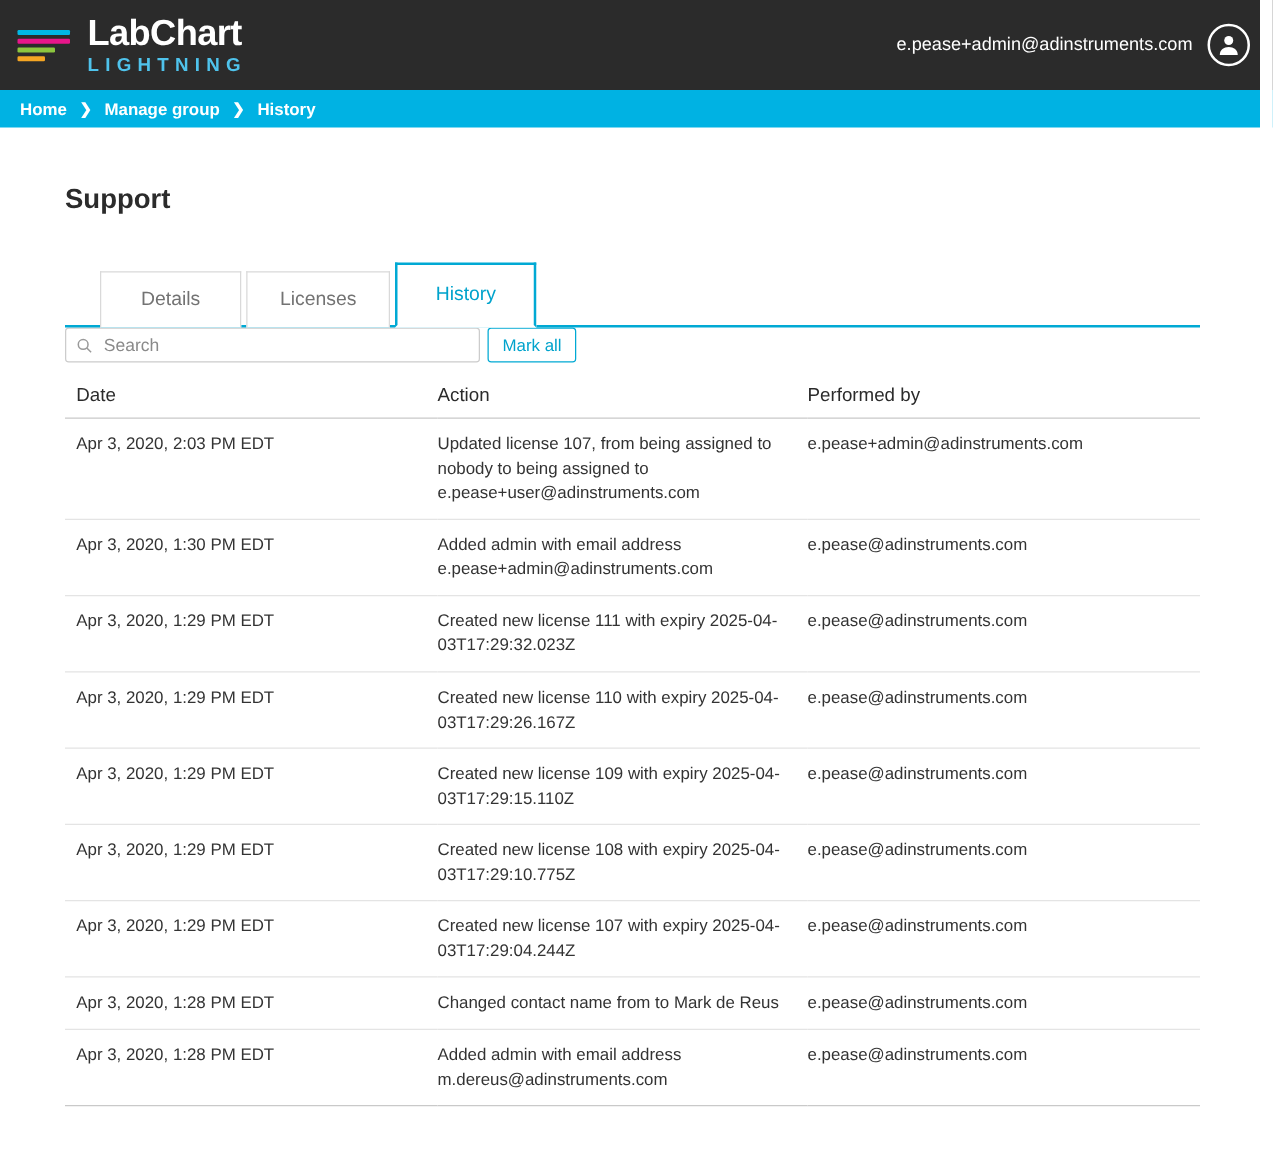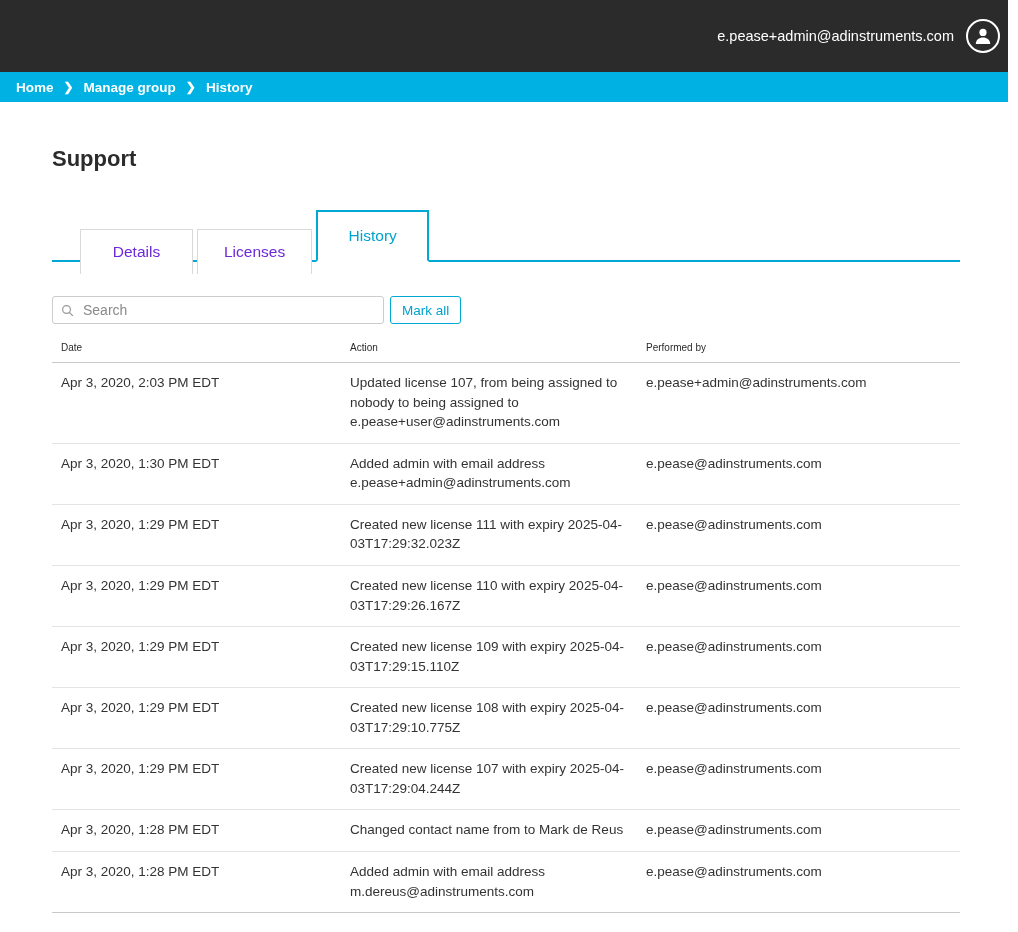--- a/index.html
+++ b/index.html
@@ -134,41 +134,40 @@
     border-bottom: 2px solid #00a9d4;
     width: 908px;
   }
   .tab {
     height: 45px;
     min-width: 113px;
     margin-right: 4px;
     border: 1px solid #d9d9d9;
     border-bottom: none;
     background: #ffffff;
-    color: #6d28d9;
+    color: #737373;
     font-size: 15.5px;
     display: flex;
     align-items: center;
     justify-content: center;
     padding: 0 26px;
     position: relative;
-    top: 14px;
+    top: 2px;
   }
   .tab.active {
     border: 2px solid #00a9d4;
     border-bottom: 2px solid #ffffff;
     color: #00a3cc;
     height: 52px;
     top: 2px;
     z-index: 2;
   }
 
   
   .search-row {
-    margin-top: 34px;
     display: flex;
     align-items: flex-end;
     gap: 6px;
   }
   .search-box {
     width: 332px;
     height: 28px;
     border: 1px solid #cccccc;
     border-radius: 3px;
     display: flex;
@@ -204,21 +203,21 @@
     margin-top: 18px;
     width: 908px;
     border-collapse: collapse;
     font-size: 13.5px;
     color: #333333;
   }
   table.log th {
     text-align: left;
     font-weight: normal;
     color: #2b2b2b;
-    font-size: 10px;
+    font-size: 15px;
     padding: 0 0 9px 0;
     border-bottom: 1px solid #c9c9c9;
   }
   table.log td {
     padding: 10px 0 11px 0;
     border-bottom: 1px solid #e4e4e4;
     vertical-align: top;
     line-height: 1.45;
   }
   table.log tr:last-child td {
@@ -236,20 +235,32 @@
     width: 10px; height: 932px;
     background: #ffffff;
   }
 </style>
 </head>
 <body>
 
 <div class="page">
 
   <div class="header">
+    <div class="logo-block">
+      <span class="logo-bars">
+        <i class="bar1"></i>
+          <i class="bar2"></i>
+          <i class="bar3"></i>
+          <i class="bar4"></i>
+      </span>
+      <span class="wordmark">
+        <span class="main">LabChart</span>
+        <span class="sub">LIGHTNING</span>
+      </span>
+    </div>
     <div class="header-right">
       <span class="user-email">e.pease+admin@adinstruments.com</span>
       <span class="avatar">
         <svg width="20" height="20" viewBox="0 0 20 20" aria-hidden="true">
           <circle cx="10" cy="6.4" r="3.6" fill="#ffffff"></circle>
           <path d="M2.8 18c0-4.1 3.3-6.4 7.2-6.4s7.2 2.3 7.2 6.4z" fill="#ffffff"></path>
         </svg>
       </span>
     </div>
   </div>

